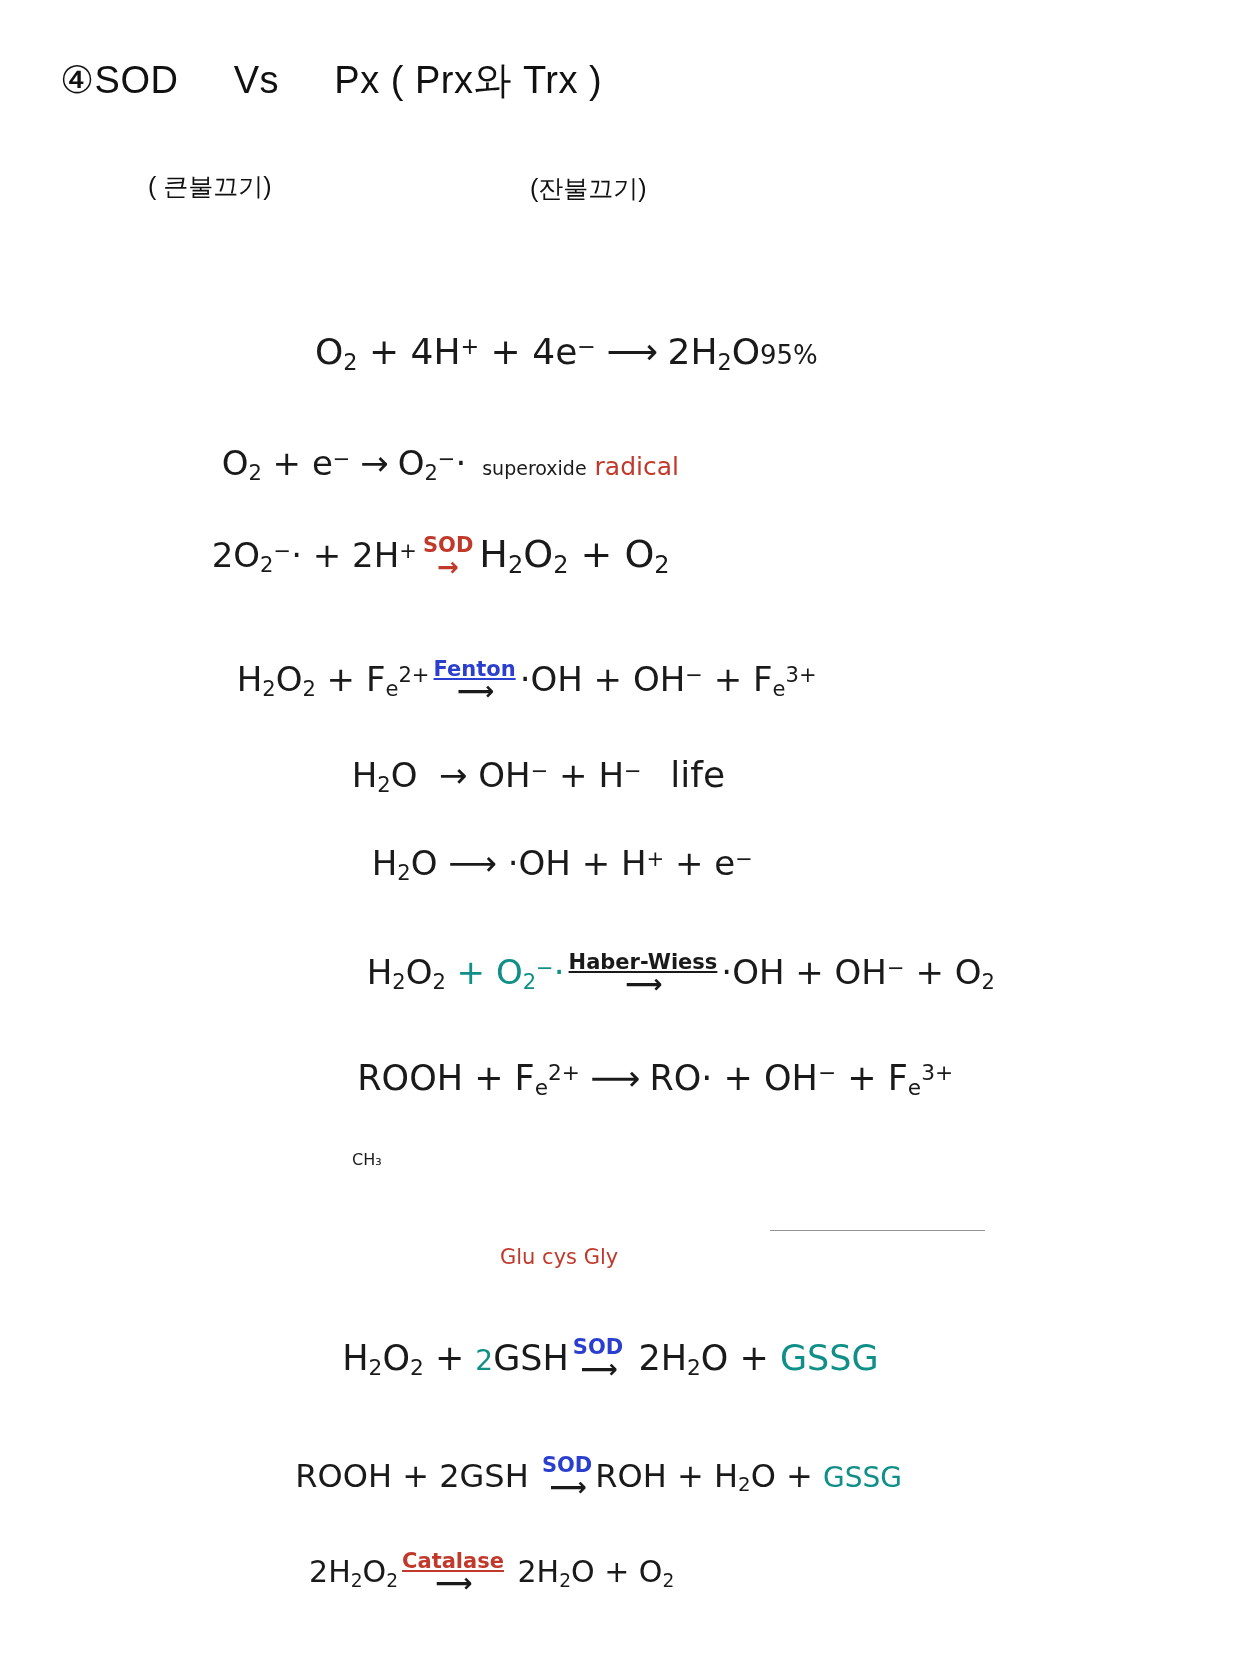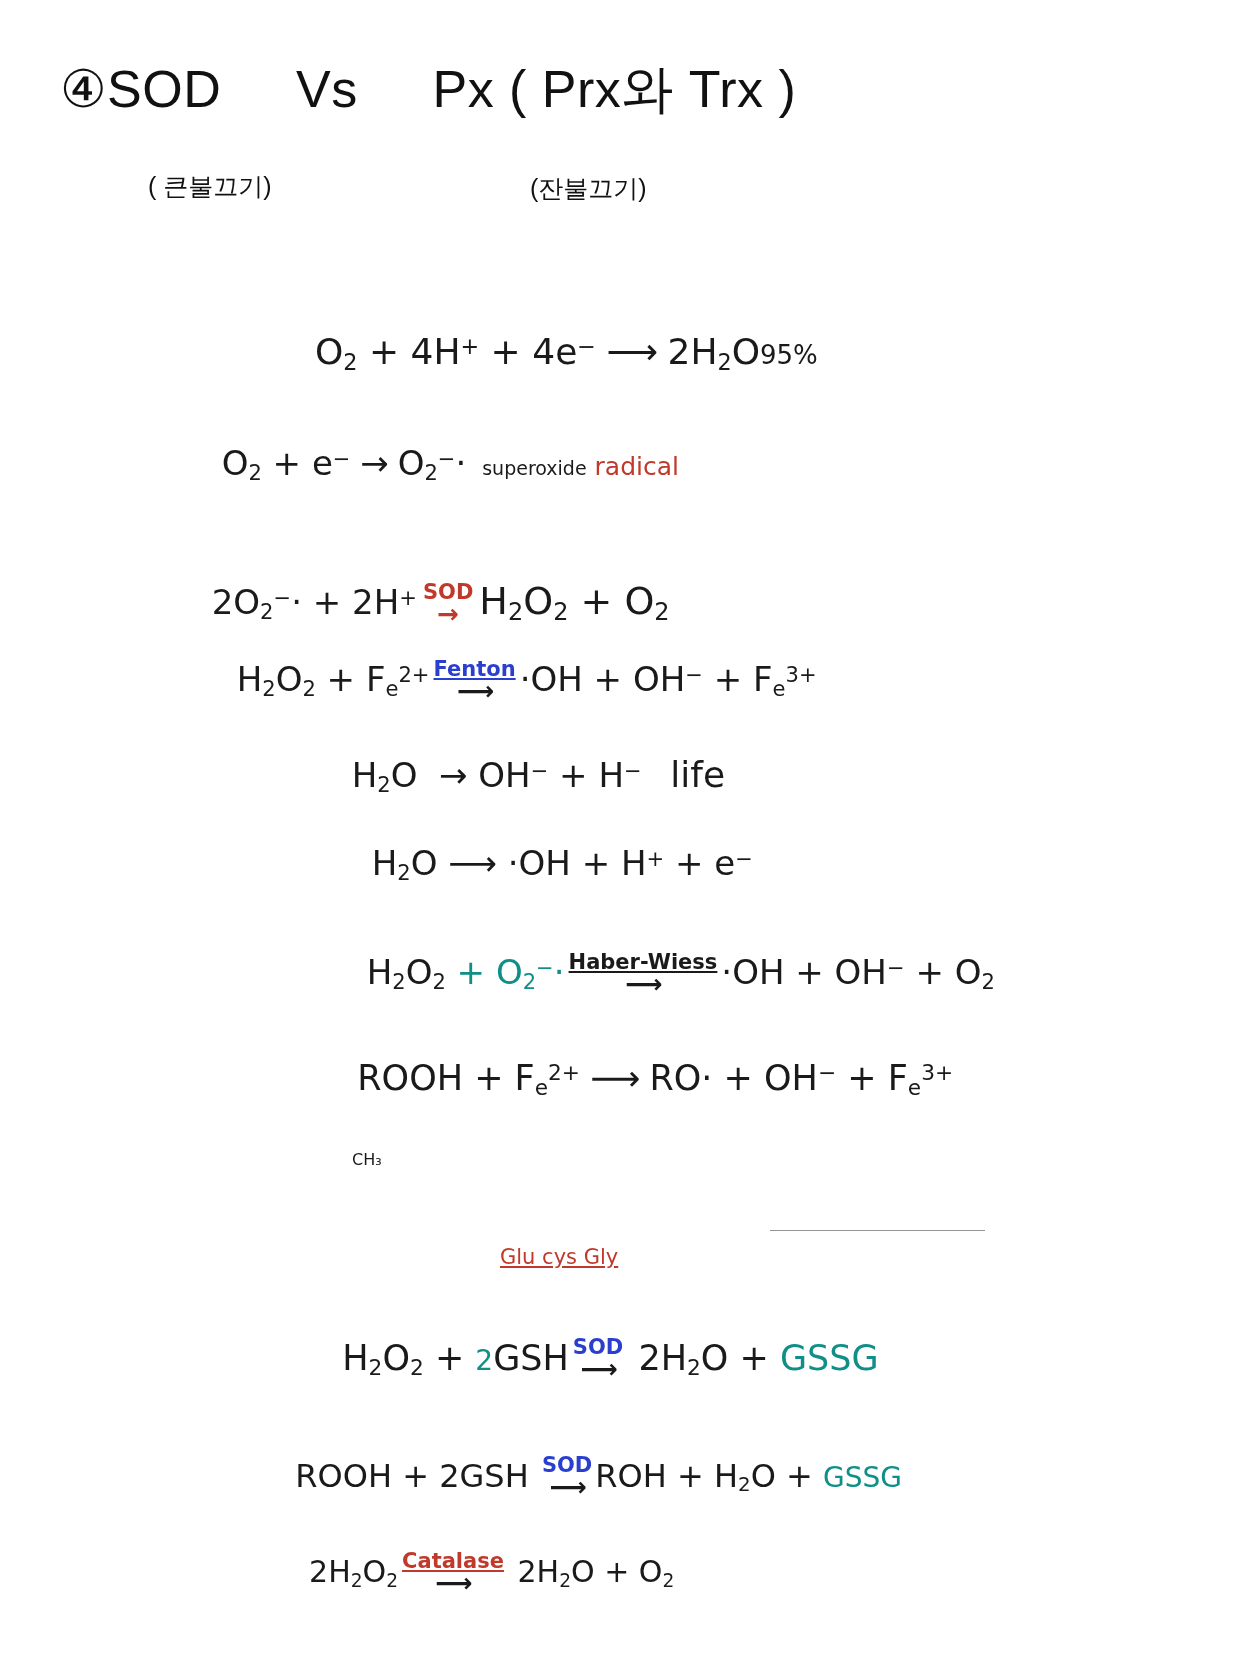--- a/index.html
+++ b/index.html
@@ -14,21 +14,21 @@
     font-family: "Liberation Sans", sans-serif;
     color: #111111;
     overflow: hidden;
   }
 
   
   .title {
     position: absolute;
     left: 60px;
     top: 55px;
-    font-size: 52px;
+    font-size: 38px;
     letter-spacing: 0.5px;
     white-space: pre;
     color: #111;
   }
   .subtitle-left {
     position: absolute;
     left: 148px;
     top: 170px;
     font-size: 25px;
     white-space: pre;
@@ -116,21 +116,21 @@
 <div class="subtitle-right">(잔불끄기)</div>
 
 <div class="eq blk" style="left:292px; top:292px; font-size:36px;">
   <span>O</span><sub>2</sub><span> + 4H</span><sup>+</sup><span> + 4e</span><sup>−</sup><span class="arrow"> ⟶ </span><span>2H</span><sub>2</sub><span>O</span><span style="font-size:26px;">95%</span>
 </div>
 
 <div class="eq blk" style="left:200px; top:408px; font-size:34px;">
   <span>O</span><sub>2</sub><span> + e</span><sup>−</sup><span class="arrow"> → </span><span>O</span><sub>2</sub><sup>−</sup><span>·</span><span style="font-size:25px;">  </span><span style="font-size:19px;">superoxide</span><span style="font-size:25px;"> </span><span class="red" style="font-size:25px;">radical</span>
 </div>
 
-<div class="eq blk" style="left:190px; top:544px; font-size:34px;">
+<div class="eq blk" style="left:190px; top:497px; font-size:34px;">
   <span>2O</span><sub>2</sub><sup>−</sup><span>·</span><span> + 2H</span><sup>+</sup><span class="labelled-arrow red" style="margin:0 6px;"><span class="lbl nounder">SOD</span><span class="shaft">→</span></span><span style="font-size:38px;">H</span><sub style="font-size:24px;">2</sub><span style="font-size:38px;">O</span><sub style="font-size:24px;">2</sub><span style="font-size:38px;"> + O</span><sub style="font-size:24px;">2</sub>
 </div>
 
 <div class="eq blk" style="left:215px; top:622px; font-size:34px;">
   <span>H</span><sub>2</sub><span>O</span><sub>2</sub><span> + F</span><sub>e</sub><sup>2+</sup><span class="labelled-arrow blue" style="margin:0 4px;"><span class="lbl">Fenton</span><span class="shaft blk" style="letter-spacing:-2px;">⟶</span></span><span>·OH + OH</span><sup>−</sup><span> + F</span><sub>e</sub><sup>3+</sup>
 </div>
 
 <div class="eq blk" style="left:330px; top:718px; font-size:34px;">
   <span>H</span><sub>2</sub><span>O  → OH</span><sup>−</sup><span> + H</span><sup>−</sup><span style="font-size:30px;">   </span><span style="font-size:36px;">life</span>
 </div>
@@ -143,21 +143,21 @@
   <span>H</span><sub>2</sub><span>O</span><sub>2</sub><span class="teal"> + O</span><sub class="teal">2</sub><sup class="teal">−</sup><span class="teal">·</span><span class="labelled-arrow blk" style="margin:0 4px;"><span class="lbl">Haber-Wiess</span><span class="shaft" style="letter-spacing:-2px;">⟶</span></span><span>·OH + OH</span><sup>−</sup><span> + O</span><sub>2</sub>
 </div>
 
 <div class="eq blk" style="left:335px; top:1020px; font-size:35px;">
   <span>ROOH + F</span><sub>e</sub><sup>2+</sup><span class="arrow"> ⟶ </span><span>RO· + OH</span><sup>−</sup><span> + F</span><sub>e</sub><sup>3+</sup>
 </div>
 <div class="tiny-note blk" style="left:352px; top:1150px; font-size:16px;">CH₃</div>
 
 <div class="divider" style="left:770px; top:1230px; width:215px;"></div>
 
-<div class="tiny-note red" style="left:500px; top:1245px; font-size:21px;text-decoration:underline;">Glu cys Gly</div>
+<div class="tiny-note red" style="left:500px; top:1245px; font-size:21px;">Glu cys Gly</div>
 <div class="eq blk" style="left:320px; top:1298px; font-size:35px;">
   <span>H</span><sub>2</sub><span>O</span><sub>2</sub><span> + </span><span class="teal" style="font-size:28px;">2</span><span>GSH</span><span class="labelled-arrow blue" style="margin:0 4px;"><span class="lbl nounder">SOD</span><span class="shaft blk" style="letter-spacing:-2px;">⟶</span></span><span> 2H</span><sub>2</sub><span>O + </span><span class="teal">GSSG</span>
 </div>
 
 <div class="eq blk" style="left:275px; top:1420px; font-size:32px;">
   <span>ROOH + 2GSH </span><span class="labelled-arrow blue" style="margin:0 3px;"><span class="lbl nounder">SOD</span><span class="shaft blk" style="letter-spacing:-2px;">⟶</span></span><span>ROH + H</span><sub>2</sub><span>O + </span><span class="teal" style="font-size:28px;">GSSG</span>
 </div>
 
 <div class="eq blk" style="left:290px; top:1510px; font-size:30px;">
   <span>2H</span><sub>2</sub><span>O</span><sub>2</sub><span class="labelled-arrow red" style="margin:8px 4px;"><span class="lbl">Catalase</span><span class="shaft blk" style="letter-spacing:-2px;">⟶</span></span><span> 2H</span><sub>2</sub><span>O + O</span><sub>2</sub>

